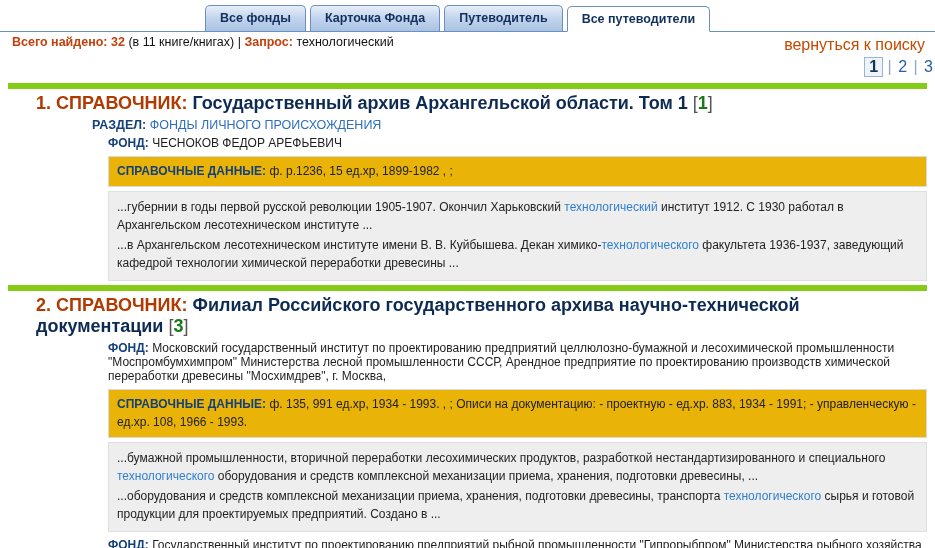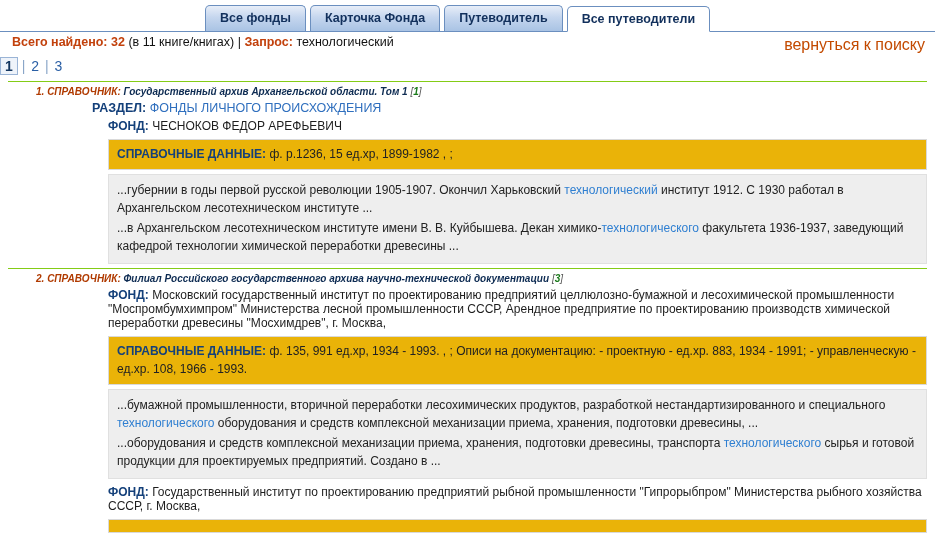--- a/index.html
+++ b/index.html
@@ -62,44 +62,43 @@
     right: 10px;
     top: 4px;
     color: #c34a00;
     font-size: 16px;
     text-decoration: none;
     cursor: pointer;
   }
 
   
   .pager {
-    text-align: left;
-    font-size: 14px;
+    text-align: right;
+    font-size: 16px;
     padding: 3px 0 6px 0;
     color: #2a5fa5;
   }
   .pager .cur {
     display: inline-block;
     border: 1px solid #9ab4d6;
     background: #eef3fa;
     padding: 0 4px;
     color: #13365f;
     font-weight: bold;
   }
   .pager a { color: #2a5fa5; text-decoration: none; margin: 0 2px; cursor: pointer; }
   .pager .sep { color: #8aa6c8; }
 
   
   .results { padding: 0 8px 0 8px; }
   .result-head {
-    font-size: 10px;
+    font-size: 18px;
     padding: 4px 0 2px 28px;
     color: #111;
-    border-top: 1px solid #84cc16;
-    font-style: italic;
+    border-top: 6px solid #84cc16;
   }
   .result-head .num { color: #b03a00; font-weight: bold; }
   .result-head .lbl { color: #b03a00; font-weight: bold; }
   .result-head .title { color: #0d2b52; font-weight: bold; }
   .result-head .cnt { color: #1a7a1a; font-weight: bold; }
   .result-head .brk { color: #555; }
 
   .indent1 { padding-left: 84px; }
   .razdel { font-size: 12.5px; padding: 2px 0; }
   .razdel .k { color: #14407a; font-weight: bold; }

